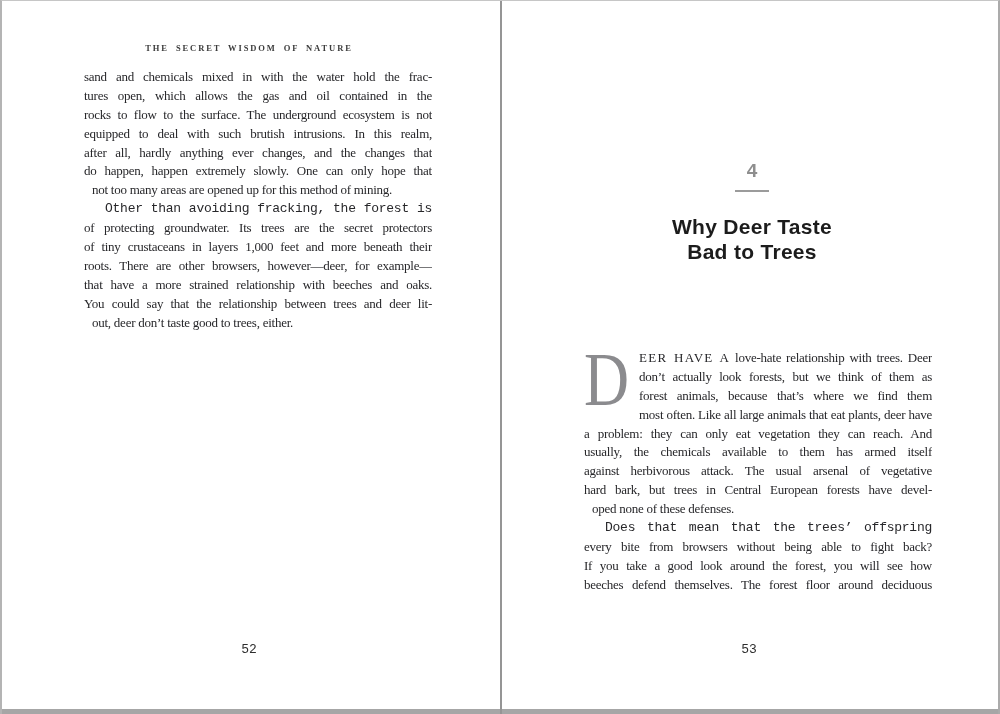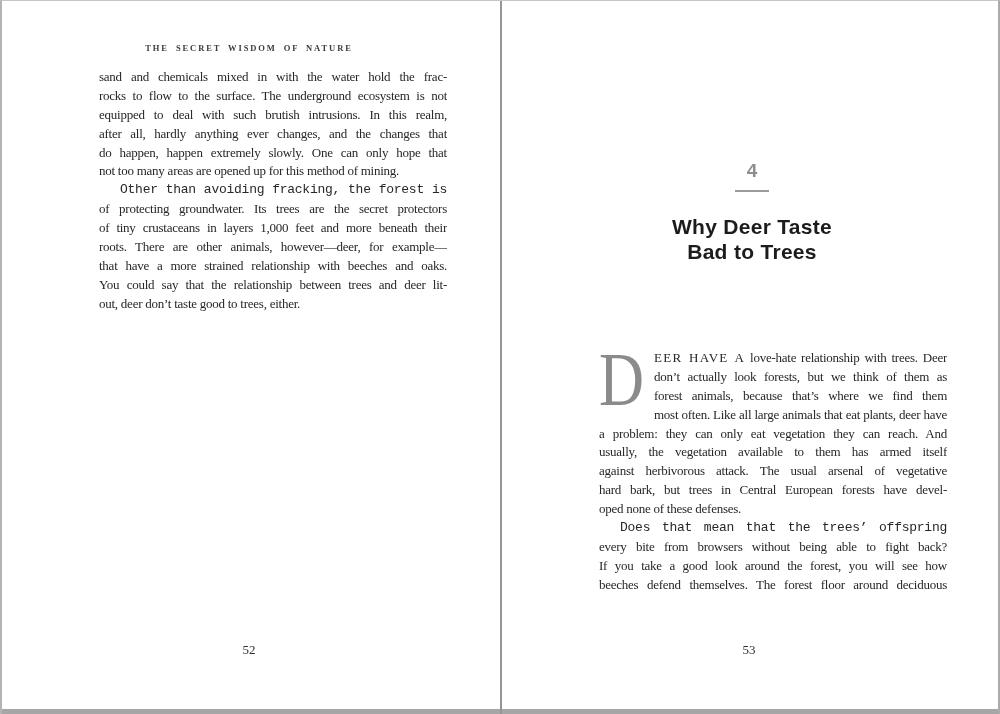--- a/index.html
+++ b/index.html
@@ -14,30 +14,30 @@
   .page.right { left:500px; }
 
   .divider { position:absolute; top:0; left:498px; width:2px; height:714px; background:#959595; z-index:3; }
   .bottom-bar { position:absolute; left:0; bottom:0; width:1000px; height:5px; background:#a6a6a6; z-index:2; }
 
   .running-header {
     position:absolute; top:42px; left:0; width:494px; text-align:center;
     font-size:8.5px; font-weight:bold; letter-spacing:1.9px; word-spacing:3px; color:#3b3b3b;
   }
 
-  .body-text { position:absolute; left:97px; width:348px; font-size:13px; letter-spacing:-0.25px; }
+  .body-text { position:absolute; left:82px; width:348px; font-size:13px; letter-spacing:-0.25px; }
   .body-left  { top:67px; }
   .body-right { top:348px; }
 
   .para { margin:0; }
   .line {
     height:18.9px; line-height:18.9px; overflow:hidden;
     text-align:justify; text-align-last:justify;
   }
-  .line.lastline { text-align:left; text-align-last:left; }
+  .line.lastline { text-align:left; text-align-last:left;margin-left:8px; }
   .line.indent { text-indent:21px;font-family:Liberation Mono, monospace; }
   .sc { font-size:13px; letter-spacing:1.3px; }
 
   .dropcap {
     float:left; width:46px; height:55px; margin:3px 9px 0 0;
     font-size:76px; line-height:55px; color:#8b8b8e;
     transform:scaleX(0.82); transform-origin:left top;
   }
 
   .chapter-number {
@@ -46,44 +46,45 @@
   }
   .chapter-rule { position:absolute; top:189px; left:233px; width:34px; height:2px; background:#9b9b9b; }
   .chapter-title {
     position:absolute; top:214px; left:0; width:500px; text-align:center;
     font-family:"Liberation Sans",sans-serif; font-weight:bold; font-size:21px;
     line-height:24.5px; letter-spacing:0.3px; color:#1c1c1c;
   }
 
   .folio {
     position:absolute; top:641px; left:0; width:494px; text-align:center;
-    font-size:13px; color:#2e2e2e;
+    font-size:13px; color:#2e2e2e;font-family:Liberation Mono, monospace;
   }
 </style>
 </head>
 <body>
 
 <div class="spread">
 
   <div class="page left">
     <div class="running-header">THE SECRET WISDOM OF NATURE</div>
     <div class="body-text body-left">
         <div class="para">
           <div class="line">sand and chemicals mixed in with the water hold the frac-</div>
+          <div class="line">tures open, which allows the gas and oil contained in the</div>
           <div class="line">rocks to flow to the surface. The underground ecosystem is not</div>
           <div class="line">equipped to deal with such brutish intrusions. In this realm,</div>
           <div class="line">after all, hardly anything ever changes, and the changes that</div>
           <div class="line">do happen, happen extremely slowly. One can only hope that</div>
           <div class="line lastline">not too many areas are opened up for this method of mining.</div>
         </div>
         <div class="para">
           <div class="line indent">Other than avoiding fracking, the forest is the best means</div>
           <div class="line">of protecting groundwater. Its trees are the secret protectors</div>
           <div class="line">of tiny crustaceans in layers 1,000 feet and more beneath their</div>
-          <div class="line">roots. There are other animals, however—deer, for example—</div>
+          <div class="line">roots. There are other browsers, however—deer, for example—</div>
           <div class="line">that have a more strained relationship with beeches and oaks.</div>
           <div class="line">You could say that the relationship between trees and deer lit-</div>
           <div class="line lastline">out, deer don’t taste good to trees, either.</div>
         </div>
       </div>
     <div class="folio">52</div>
   </div>
 
   <div class="page right">
     <div class="chapter-number">4</div>
@@ -93,21 +94,21 @@
       <div>Bad to Trees</div>
     </div>
     <div class="body-text body-right">
         <div class="para">
           <div class="dropcap">D</div>
           <div class="line"><span class="sc">EER HAVE A</span> love-hate relationship with trees. Deer</div>
           <div class="line">don’t actually look forests, but we think of them as</div>
           <div class="line">forest animals, because that’s where we find them</div>
           <div class="line">most often. Like all large animals that eat plants, deer have</div>
           <div class="line">a problem: they can only eat vegetation they can reach. And</div>
-          <div class="line">usually, the vegetation available to them has armed itself</div>
+          <div class="line">usually, the chemicals available to them has armed itself</div>
           <div class="line">against herbivorous attack. The usual arsenal of vegetative</div>
           <div class="line">hard bark, but trees in Central European forests have devel-</div>
           <div class="line lastline">oped none of these defenses.</div>
         </div>
         <div class="para">
           <div class="line indent">Does that mean that the trees’ offspring have to endure</div>
           <div class="line">every bite from browsers without being able to fight back?</div>
           <div class="line">If you take a good look around the forest, you will see how</div>
           <div class="line">beeches defend themselves. The forest floor around deciduous</div>
         </div>

